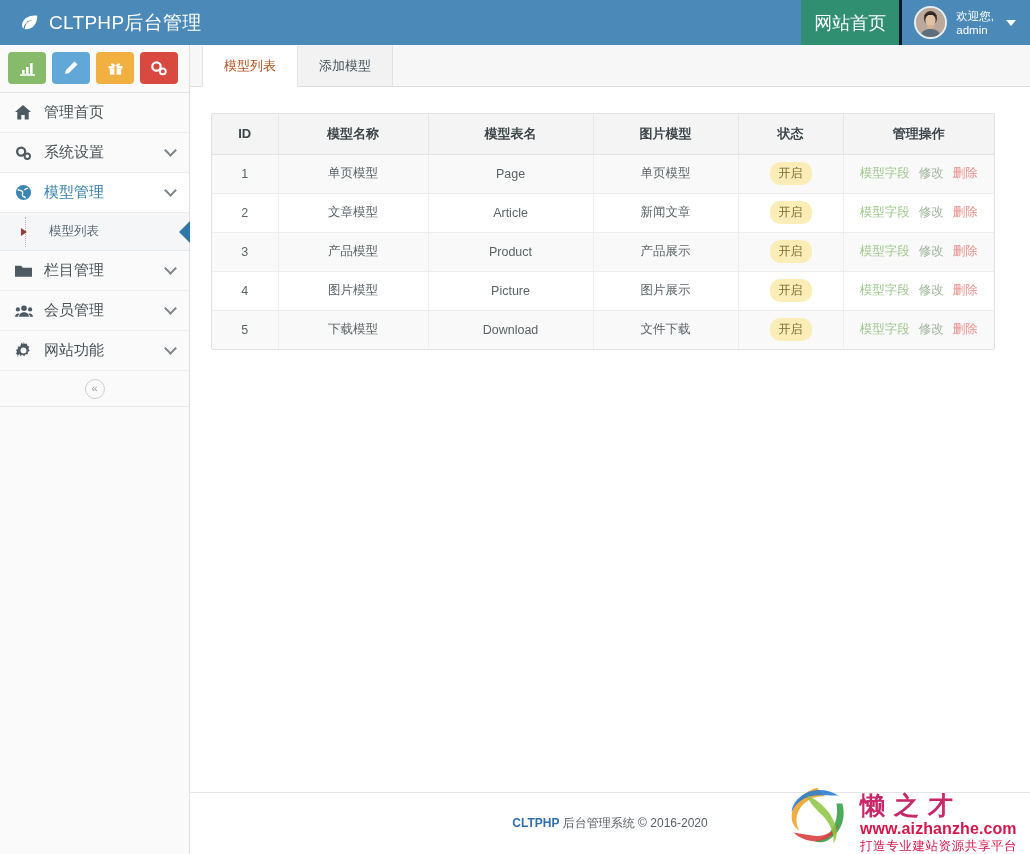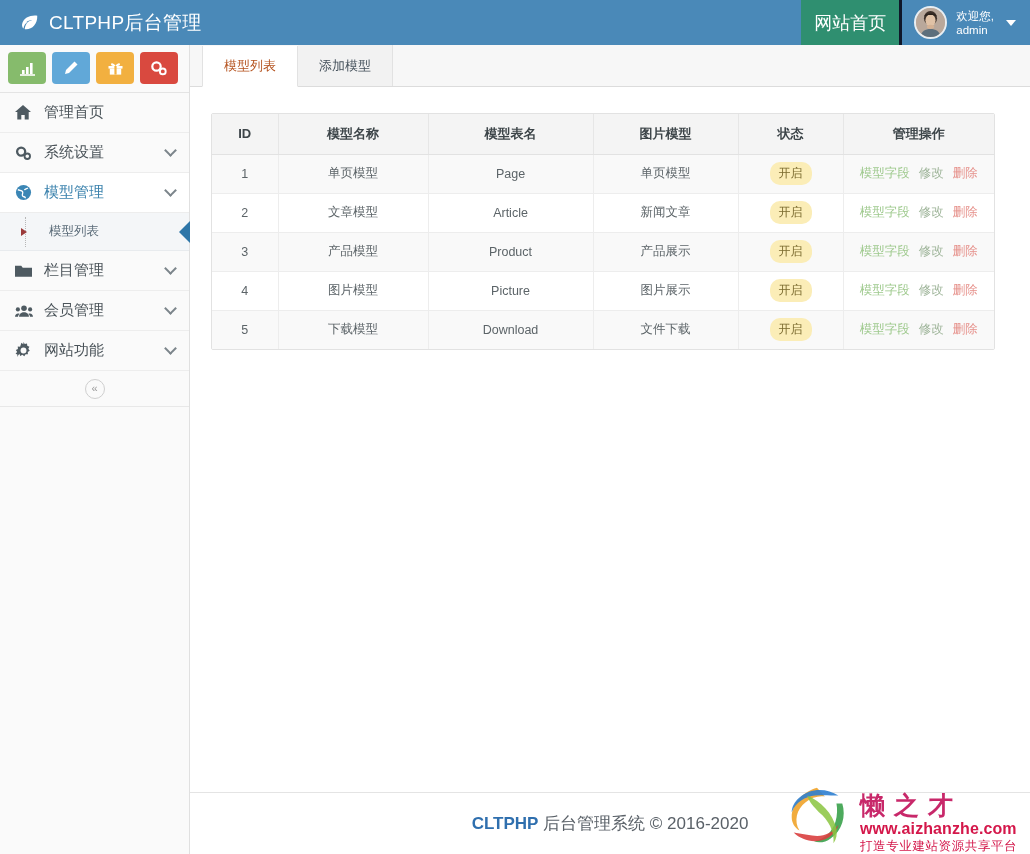--- a/index.html
+++ b/index.html
@@ -168,21 +168,21 @@
   .op-field  { color: #9ec98d; }
   .op-edit   { color: #9fb59a; }
   .op-delete { color: #e6918b; }
 
   
   .footer {
     position: absolute; left: 190px; bottom: 0; width: 840px; height: 62px;
     border-top: 1px solid #e4e4e4; display: flex; align-items: center;
     justify-content: center;
   }
-  .footer-text { font-size: 17px; color: #5a6168; }
+  .footer-text { font-size: 12px; color: #5a6168; }
   .footer-text .cl { color: #2f6fae; font-weight: bold; }
 
   
   .watermark {
     position: absolute; right: 2px; bottom: 2px; width: 250px; height: 74px;
     display: flex; align-items: flex-end; gap: 4px; pointer-events: none;
   }
   .wm-logo { width: 78px; height: 70px; flex: none; }
   .wm-text { display: flex; flex-direction: column; line-height: 1; }
   .wm-cn {

